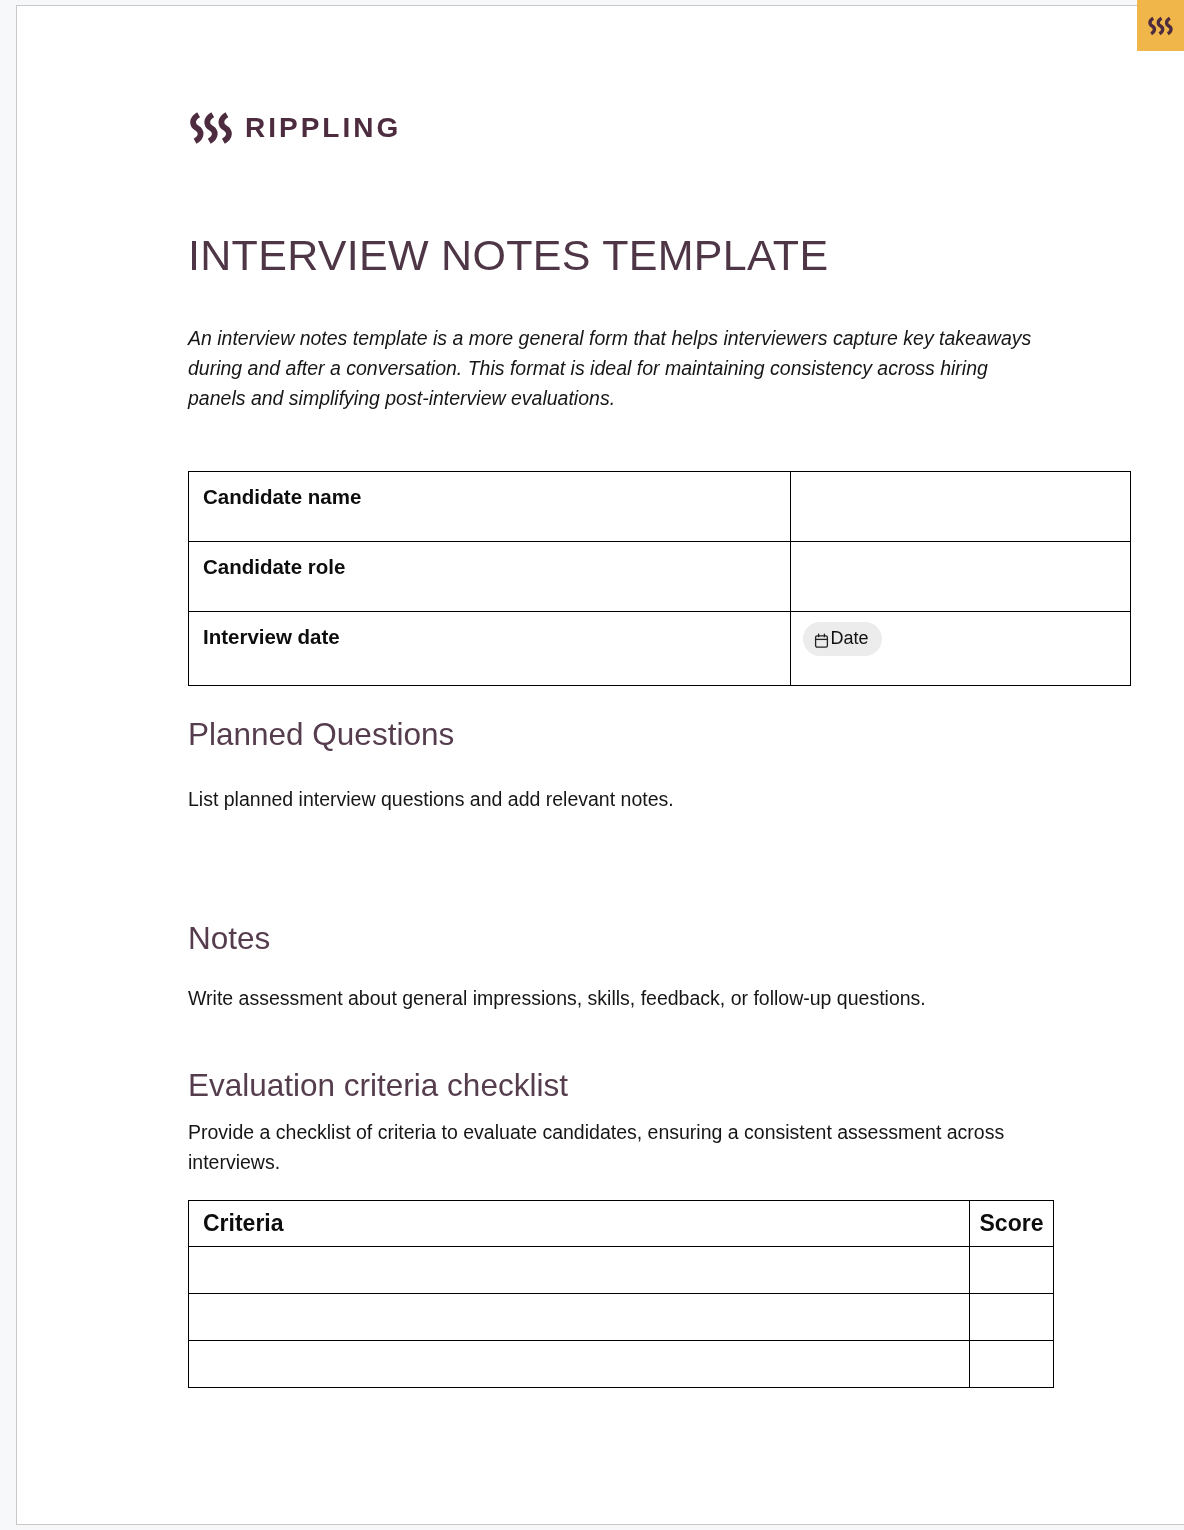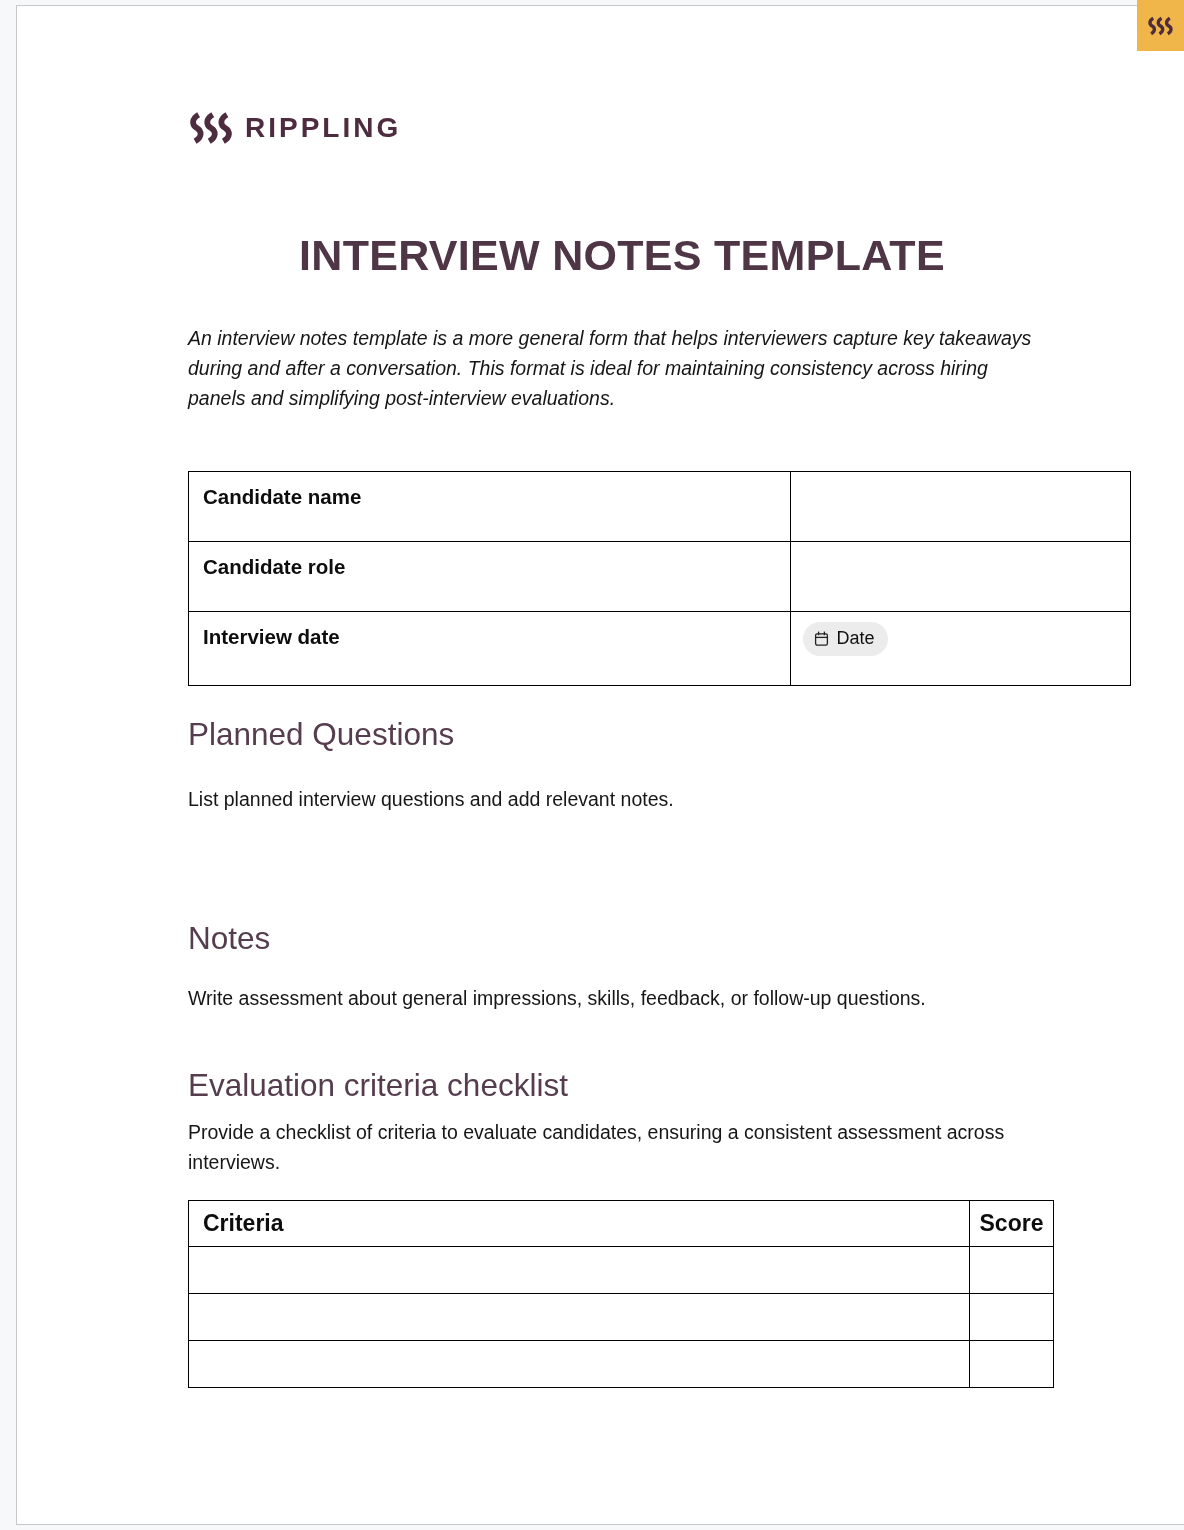--- a/index.html
+++ b/index.html
@@ -38,25 +38,24 @@
   }
   .logotype {
     font-size: 28px;
     font-weight: 700;
     letter-spacing: 3px;
     color: var(--plum, #4c2c3e);
   }
   h1.doc-title {
     margin-top: 86px;
     font-size: 43px;
-    font-weight: 700;
+    font-weight: 400;
     letter-spacing: 0.3px;
     line-height: 1.1;
     color: #4e3646;
-    text-align: center;
   }
   p.intro {
     margin-top: 44px;
     max-width: 852px;
     font-size: 19.5px;
     font-style: italic;
     line-height: 30px;
   }
   table { border-collapse: collapse; }
   .candidate-table { margin-top: 58px; width: 943px; }
@@ -69,22 +68,22 @@
     padding: 13px 14px;
     font-weight: 700;
     font-size: 20.5px;
     color: #0d0d0d;
   }
   .candidate-table .value-cell { width: 313px; padding: 10px 12px; }
   .row-h70 td { height: 70px; }
   .row-h74 td { height: 74px; }
   .chip {
     display: inline-flex;
-    align-items: center;
-    gap: 8px;
+    align-items: flex-end;
+    gap: 2px;
     background: var(--chipgray, #ececec);
     border-radius: 17px;
     padding: 6px 13px 7px 11px;
     font-size: 18px;
     color: #111;
     cursor: pointer;
   }
   h2.section-heading {
     font-size: 31.5px;
     font-weight: 400;

